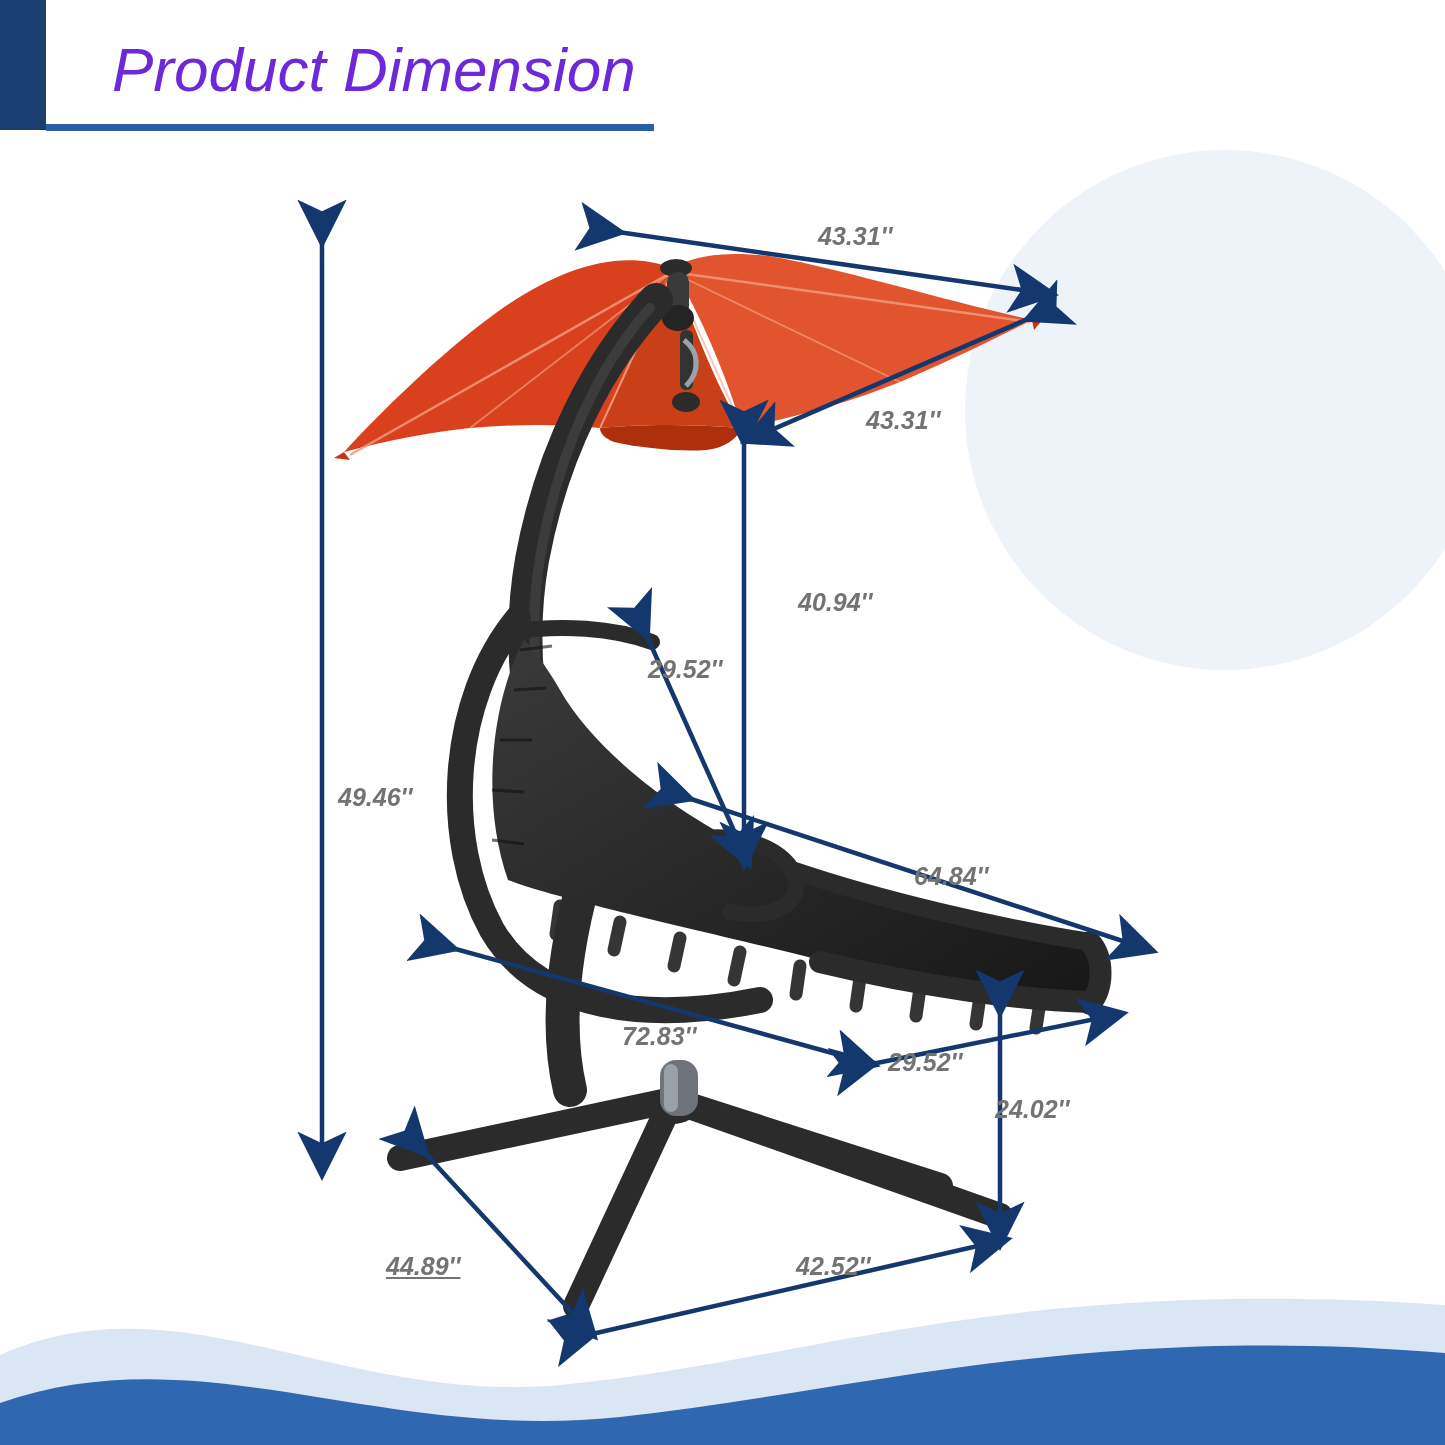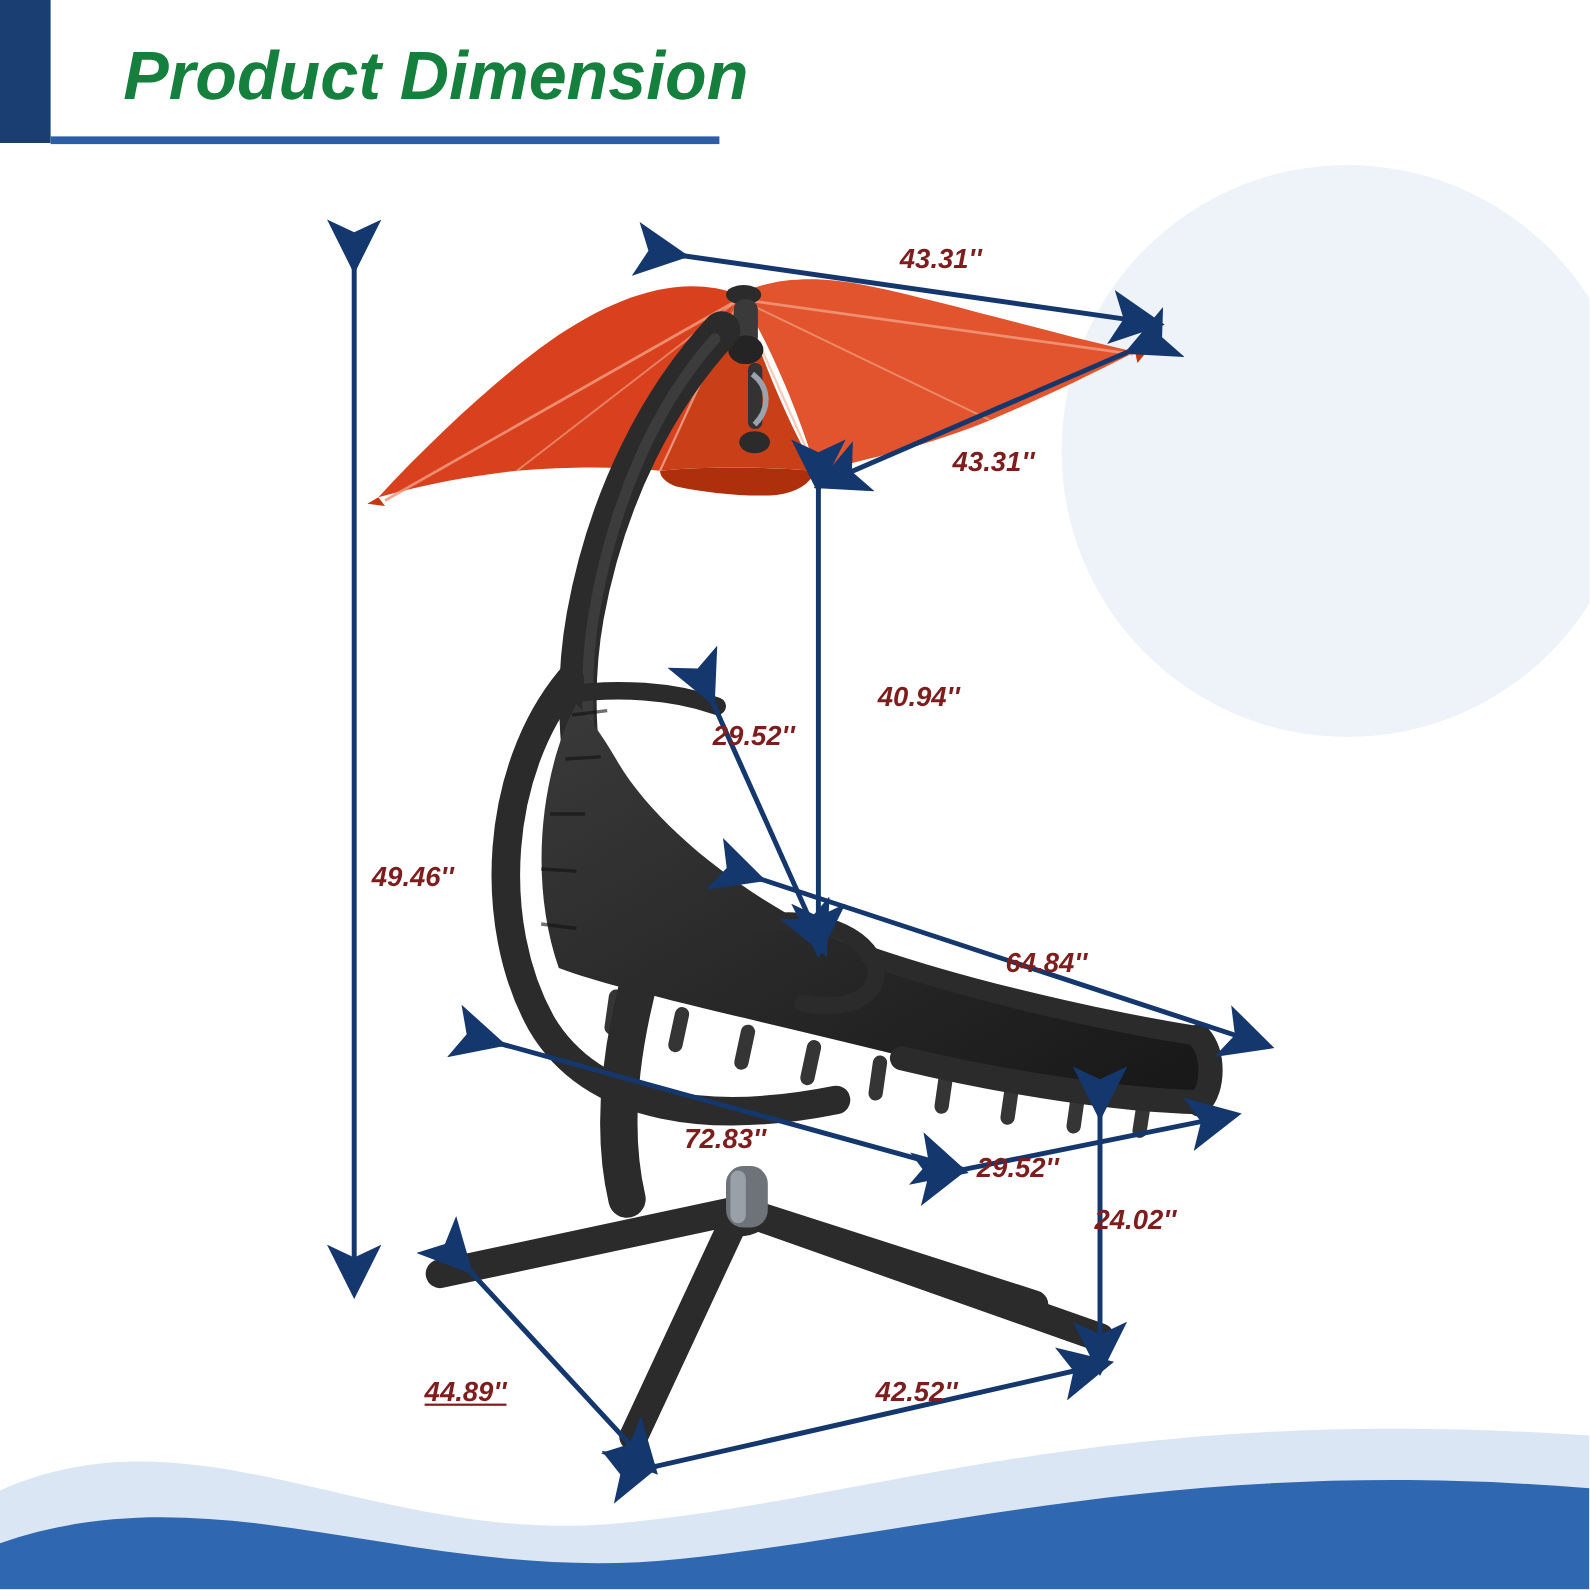--- a/index.html
+++ b/index.html
@@ -1,32 +1,32 @@
 <!DOCTYPE html>
 <html><head>
 <meta charset="utf-8">
 <style>
   html,body{margin:0;padding:0;}
   body{width:1445px;height:1445px;background:#ffffff;font-family:"Liberation Sans",sans-serif;overflow:hidden;}
   #stage{position:relative;width:1445px;height:1445px;background:#ffffff;}
 
   
   .hdr-bar{position:absolute;left:0;top:0;width:46px;height:130px;background:#1b3e72;}
-  .hdr-title{position:absolute;left:112px;top:34px;font-size:62px;font-weight:bold;font-style:italic;color:#15803d;letter-spacing:0px;white-space:nowrap;}
+  .hdr-title{position:absolute;left:112px;top:34px;font-size:62px;font-weight:normal;font-style:italic;color:#6d28d9;letter-spacing:0px;white-space:nowrap;}
   .hdr-rule{position:absolute;left:46px;top:124px;width:608px;height:7px;background:#2b5ea8;}
 
   
   .circle-lite{position:absolute;right:-40px;top:150px;width:520px;height:520px;border-radius:50%;background:#eef3fa;}
   .wave-wrap{position:absolute;left:0;bottom:0;width:1445px;height:290px;overflow:hidden;}
 
   
   .prod{position:absolute;left:330px;top:200px;width:780px;height:1160px;}
 
   
-  .dim{position:absolute;font-size:25px;font-weight:bold;font-style:italic;color:#7f1d1d;white-space:nowrap;}
+  .dim{position:absolute;font-size:25px;font-weight:bold;font-style:italic;color:#737373;white-space:nowrap;}
 
   svg{overflow:visible;}
 </style>
 </head>
 <body>
 
 <div id="stage">
 
   <div class="circle-lite"></div>
 
@@ -167,21 +167,21 @@
 
         <line x1="424" y1="1152" x2="592" y2="1334" marker-start="url(#ar)" marker-end="url(#ar)"></line>
 
         <line x1="592" y1="1334" x2="1004" y2="1240" marker-start="url(#ar)" marker-end="url(#ar)"></line>
       </g>
     </svg>
   </div>
 
   <div class="dim" style="left:818px;top:222px;">43.31''</div>
   <div class="dim" style="left:866px;top:406px;">43.31''</div>
-  <div class="dim" style="left:798px;top:620px;">40.94''</div>
+  <div class="dim" style="left:798px;top:588px;">40.94''</div>
   <div class="dim" style="left:648px;top:655px;">29.52''</div>
   <div class="dim" style="left:338px;top:783px;">49.46''</div>
   <div class="dim" style="left:914px;top:862px;">64.84''</div>
   <div class="dim" style="left:622px;top:1022px;">72.83''</div>
   <div class="dim" style="left:888px;top:1048px;">29.52''</div>
   <div class="dim" style="left:995px;top:1095px;">24.02''</div>
   <div class="dim" style="left:386px;top:1252px;text-decoration:underline;">44.89''</div>
   <div class="dim" style="left:796px;top:1252px;">42.52''</div>
 
 </div>

